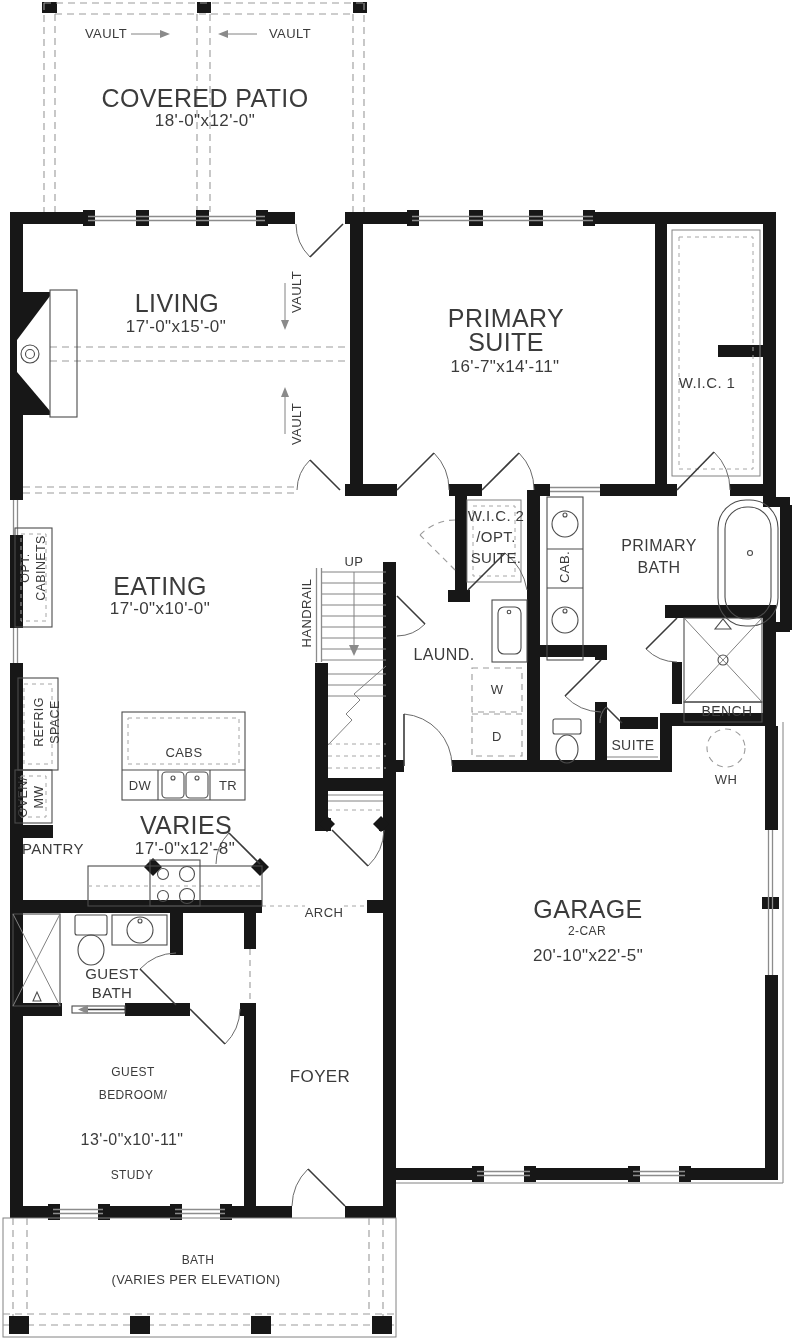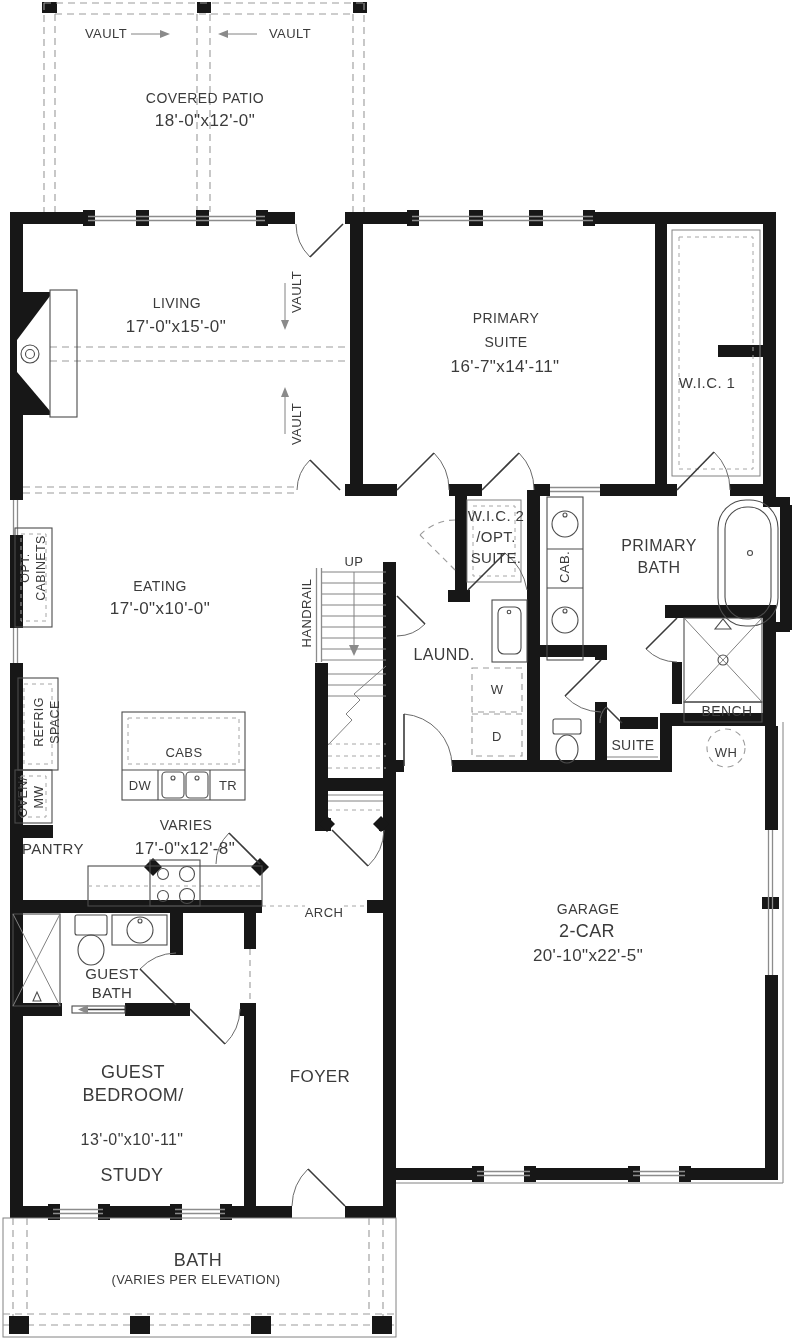--- a/index.html
+++ b/index.html
@@ -2,21 +2,21 @@
 <html><head>
 <meta charset="utf-8">
 <style>
   html,body{margin:0;padding:0;background:#fff;}
   #plan{position:relative;width:800px;height:1341px;background:#fff;overflow:hidden;
         font-family:"Liberation Sans","DejaVu Sans",sans-serif;}
   #plan svg{position:absolute;left:0;top:0;}
   .lbl{position:absolute;color:#3b3b3b;transform:translate(-50%,-50%);
        text-align:center;white-space:nowrap;letter-spacing:.4px;line-height:1.3;}
   .vert{transform:translate(-50%,-50%) rotate(-90deg);}
-  .t19{font-size:14px;} .t18{font-size:18px;text-align:center;} .t17{font-size:17px;} .t16{font-size:16px;}
+  .t19{font-size:25px;} .t18{font-size:12px;text-align:center;} .t17{font-size:17px;} .t16{font-size:16px;}
   .t15{font-size:15px;} .t14{font-size:14px;} .t13{font-size:13px;} .t12{font-size:12.5px;}
   
   .w{fill:#171717;stroke:none;}
   .ln{stroke:#4c4c4c;stroke-width:1.1;fill:none;}
   .thin{stroke:#828282;stroke-width:1;fill:none;}
   .win{stroke:#8c8c8c;stroke-width:1.3;fill:none;}
   .dsh{stroke:#9b9b9b;stroke-width:1.1;fill:none;stroke-dasharray:7 5;}
   .dsh2{stroke:#a6a6a6;stroke-width:1;fill:none;stroke-dasharray:4 4;}
   .door{stroke:#6b6b6b;stroke-width:1;fill:none;}
   .leaf{stroke:#3a3a3a;stroke-width:1.6;fill:none;}
@@ -402,21 +402,21 @@
   <div class="lbl t15" style="left:496px;top:558px">SUITE.</div>
   <div class="lbl t13 vert" style="left:565px;top:567px">CAB.</div>
   <div class="lbl t16" style="left:659px;top:546px">PRIMARY</div>
   <div class="lbl t16" style="left:659px;top:568px">BATH</div>
 
   <div class="lbl t16" style="left:444px;top:655px">LAUND.</div>
   <div class="lbl t13" style="left:497px;top:690px">W</div>
   <div class="lbl t13" style="left:497px;top:737px">D</div>
   <div class="lbl t14" style="left:633px;top:745px">SUITE</div>
   <div class="lbl t14" style="left:727px;top:711px">BENCH</div>
-  <div class="lbl t13" style="left:726px;top:753px">WH</div>
+  <div class="lbl t13" style="left:726px;top:780px">WH</div>
 
   <div class="lbl t13" style="left:184px;top:753px">CABS</div>
   <div class="lbl t13" style="left:140px;top:786px">DW</div>
   <div class="lbl t13" style="left:228px;top:786px">TR</div>
   <div class="lbl t19" style="left:186px;top:825px">VARIES</div>
   <div class="lbl t17" style="left:185px;top:849px">17'-0"x12'-8"</div>
   <div class="lbl t12 vert" style="left:31px;top:797px">
     <div>OVEN/</div>
     <div>MW</div>
   </div>

